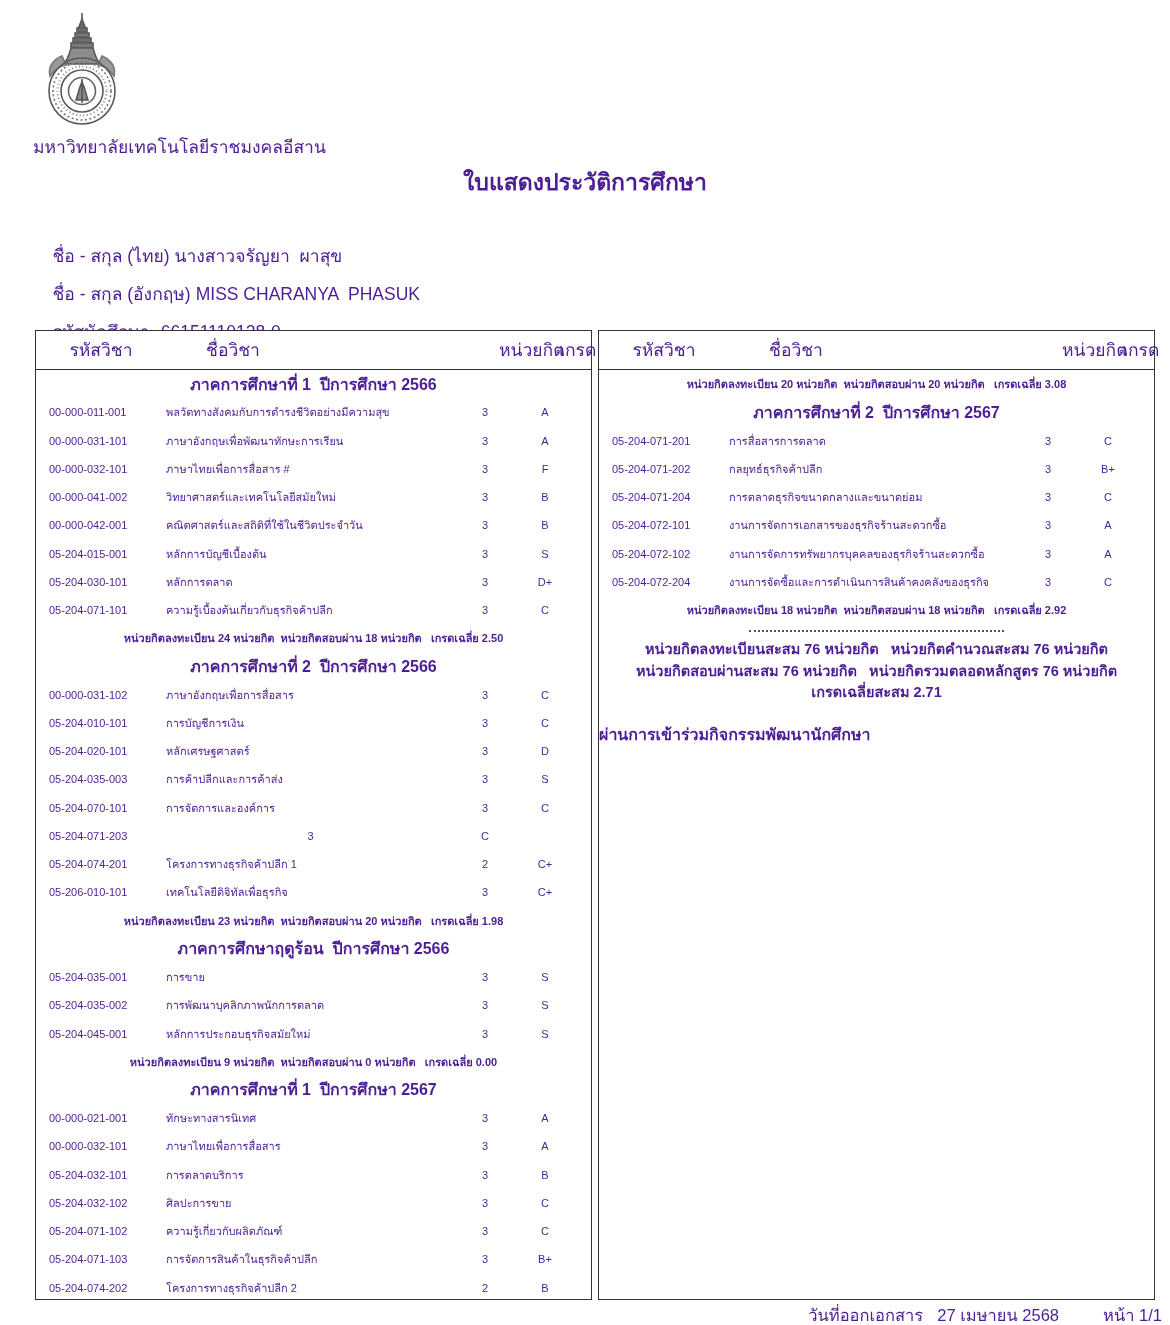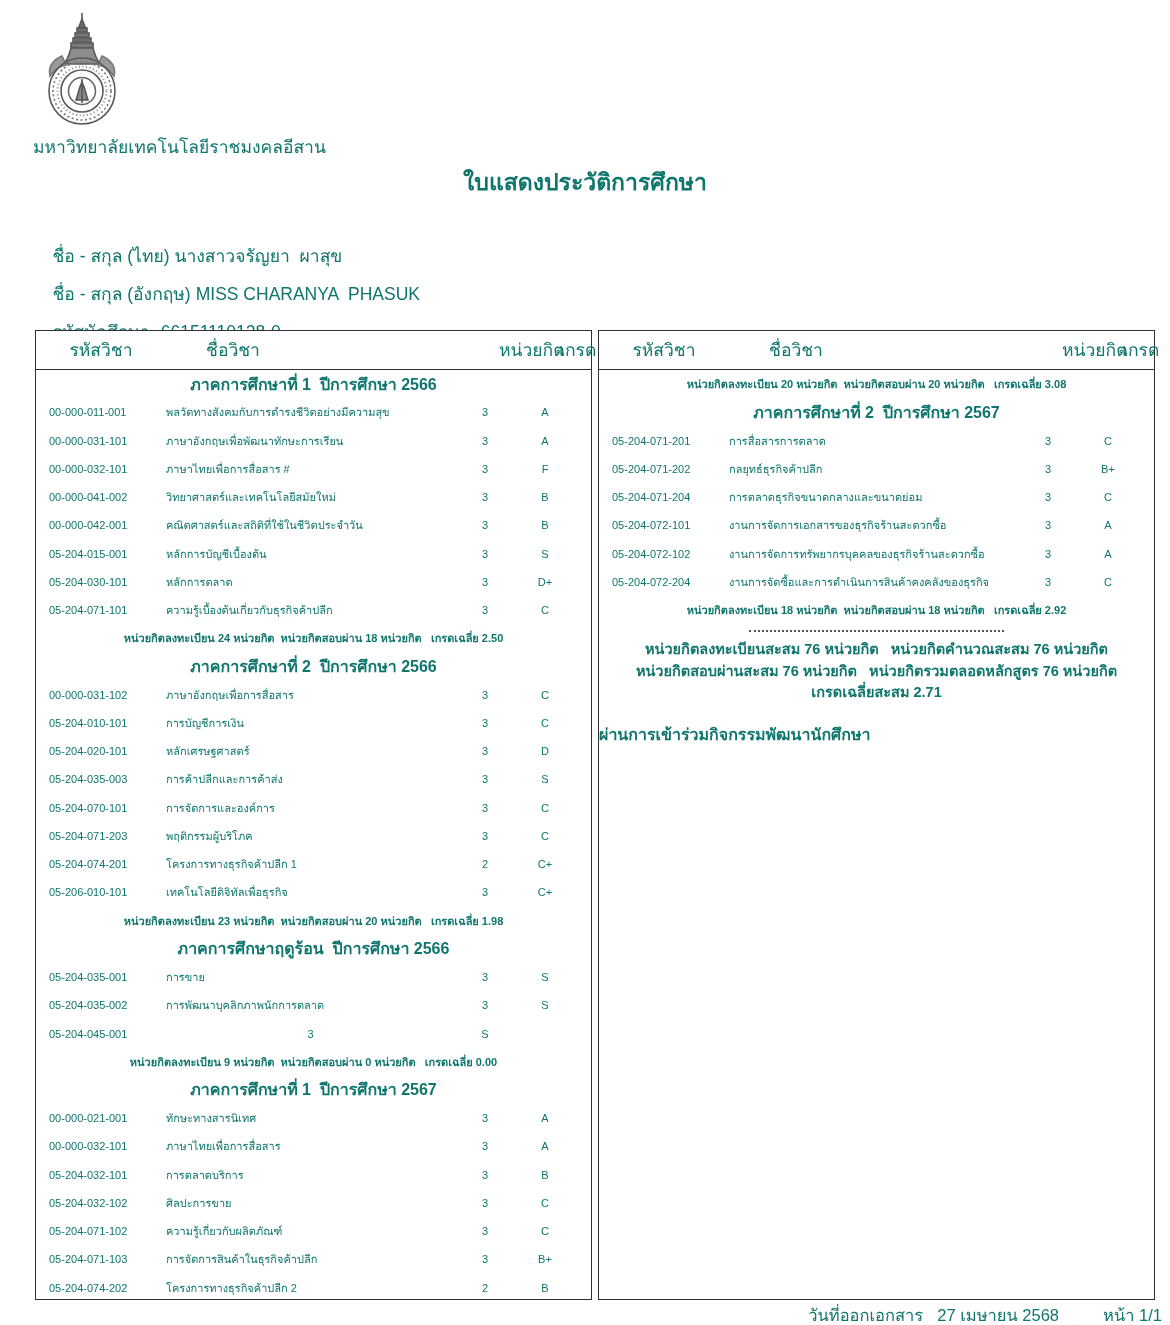--- a/index.html
+++ b/index.html
@@ -1,17 +1,17 @@
 <!DOCTYPE html>
 <html><head>
 <meta charset="utf-8">
 <style>
   html,body{margin:0;padding:0;background:#fff;}
   .doc{position:relative;width:1170px;height:1325px;background:#ffffff;
-       font-family:"Liberation Sans","DejaVu Sans",sans-serif;color:#0f766e;overflow:hidden;}
+       font-family:"Liberation Sans","DejaVu Sans",sans-serif;color:#4c1d95;overflow:hidden;}
 
   .logo{position:absolute;left:38px;top:12px;width:88px;height:115px;}
 
   .uni{position:absolute;left:33px;top:133px;font-size:17.5px;}
   .title{position:absolute;left:0;top:164px;width:1170px;text-align:center;
          font-size:23px;font-weight:700;}
   .info{position:absolute;left:33px;font-size:17.5px;white-space:pre-wrap;}
   .i1{top:221px}.i2{top:259px}.i3{top:297px}
   .info .lbl{margin-right:5px;}
 
@@ -186,21 +186,20 @@
           </div>
           <div class="t-row r-course">
             <span class="c-code">05-204-070-101</span>
             <span class="c-name">การจัดการและองค์การ</span>
             <span class="c-credit">3</span>
             <span class="c-grade">C</span>
             <span></span>
           </div>
           <div class="t-row r-course">
             <span class="c-code">05-204-071-203</span>
-            <span class="c-name">พฤติกรรมผู้บริโภค</span>
             <span class="c-credit">3</span>
             <span class="c-grade">C</span>
             <span></span>
           </div>
           <div class="t-row r-course">
             <span class="c-code">05-204-074-201</span>
             <span class="c-name">โครงการทางธุรกิจค้าปลีก 1</span>
             <span class="c-credit">2</span>
             <span class="c-grade">C+</span>
             <span></span>
@@ -223,20 +222,21 @@
           </div>
           <div class="t-row r-course">
             <span class="c-code">05-204-035-002</span>
             <span class="c-name">การพัฒนาบุคลิกภาพนักการตลาด</span>
             <span class="c-credit">3</span>
             <span class="c-grade">S</span>
             <span></span>
           </div>
           <div class="t-row r-course">
             <span class="c-code">05-204-045-001</span>
+            <span class="c-name">หลักการประกอบธุรกิจสมัยใหม่</span>
             <span class="c-credit">3</span>
             <span class="c-grade">S</span>
             <span></span>
           </div>
           <div class="t-row r-summary">หน่วยกิตลงทะเบียน 9 หน่วยกิต  หน่วยกิตสอบผ่าน 0 หน่วยกิต   เกรดเฉลี่ย 0.00</div>
           <div class="t-row r-section">ภาคการศึกษาที่ 1  ปีการศึกษา 2567</div>
           <div class="t-row r-course">
             <span class="c-code">00-000-021-001</span>
             <span class="c-name">ทักษะทางสารนิเทศ</span>
             <span class="c-credit">3</span>

